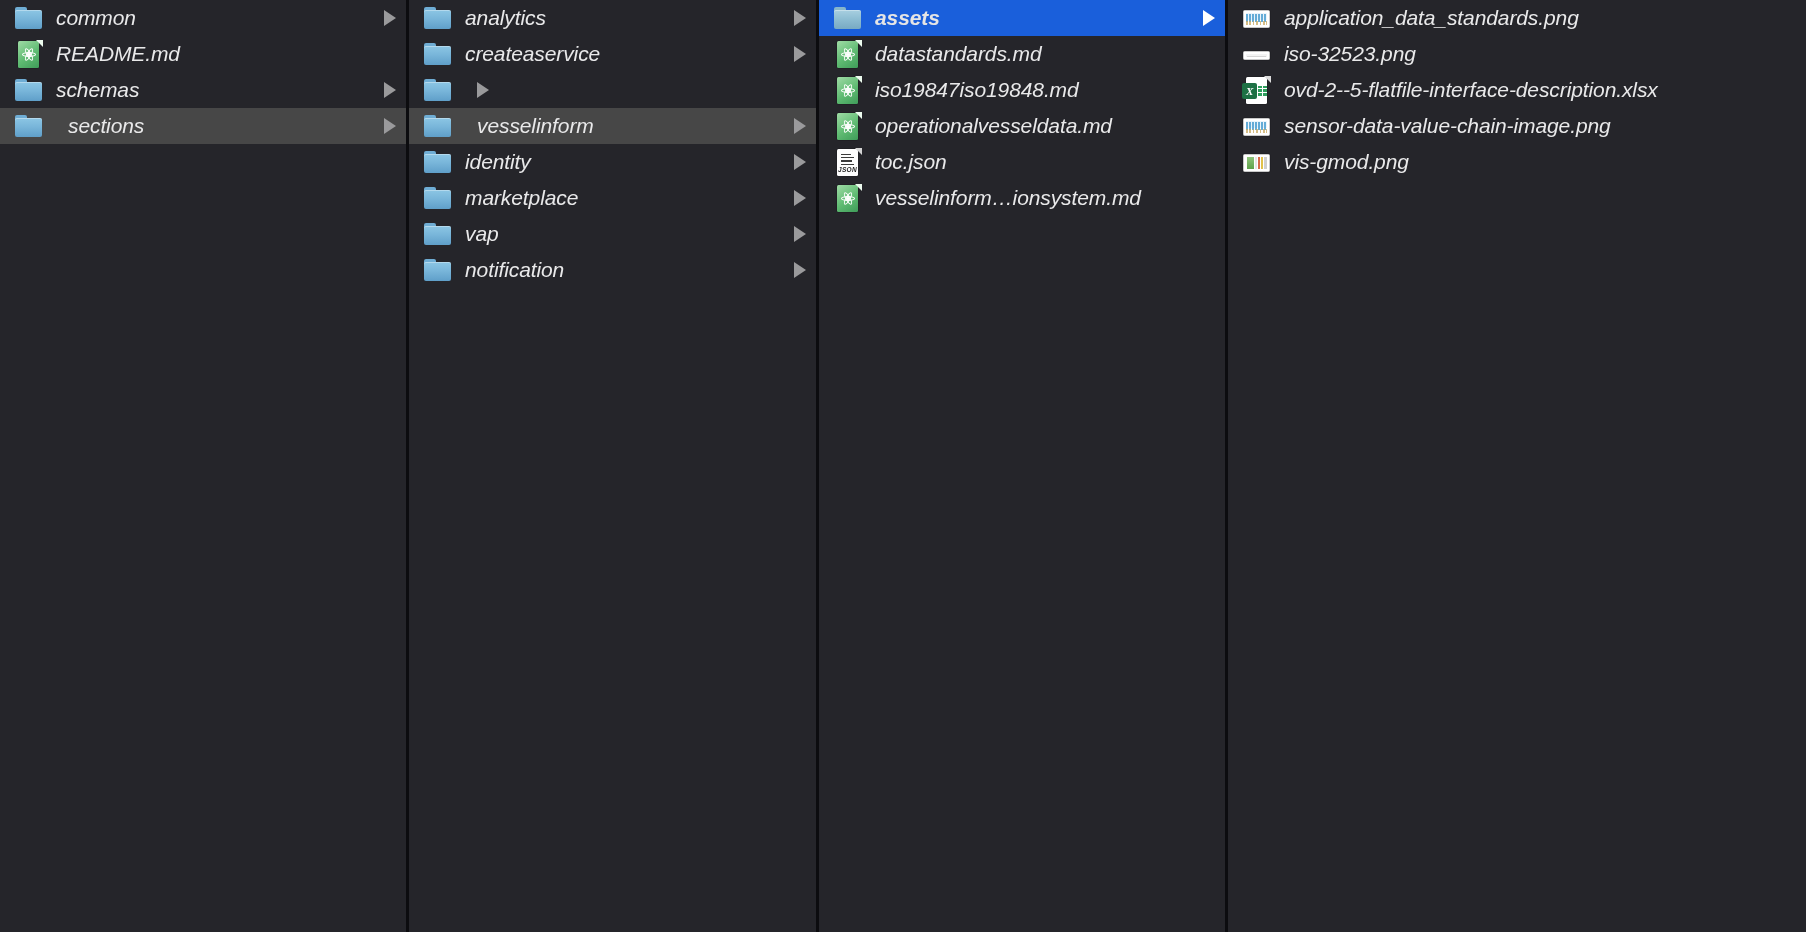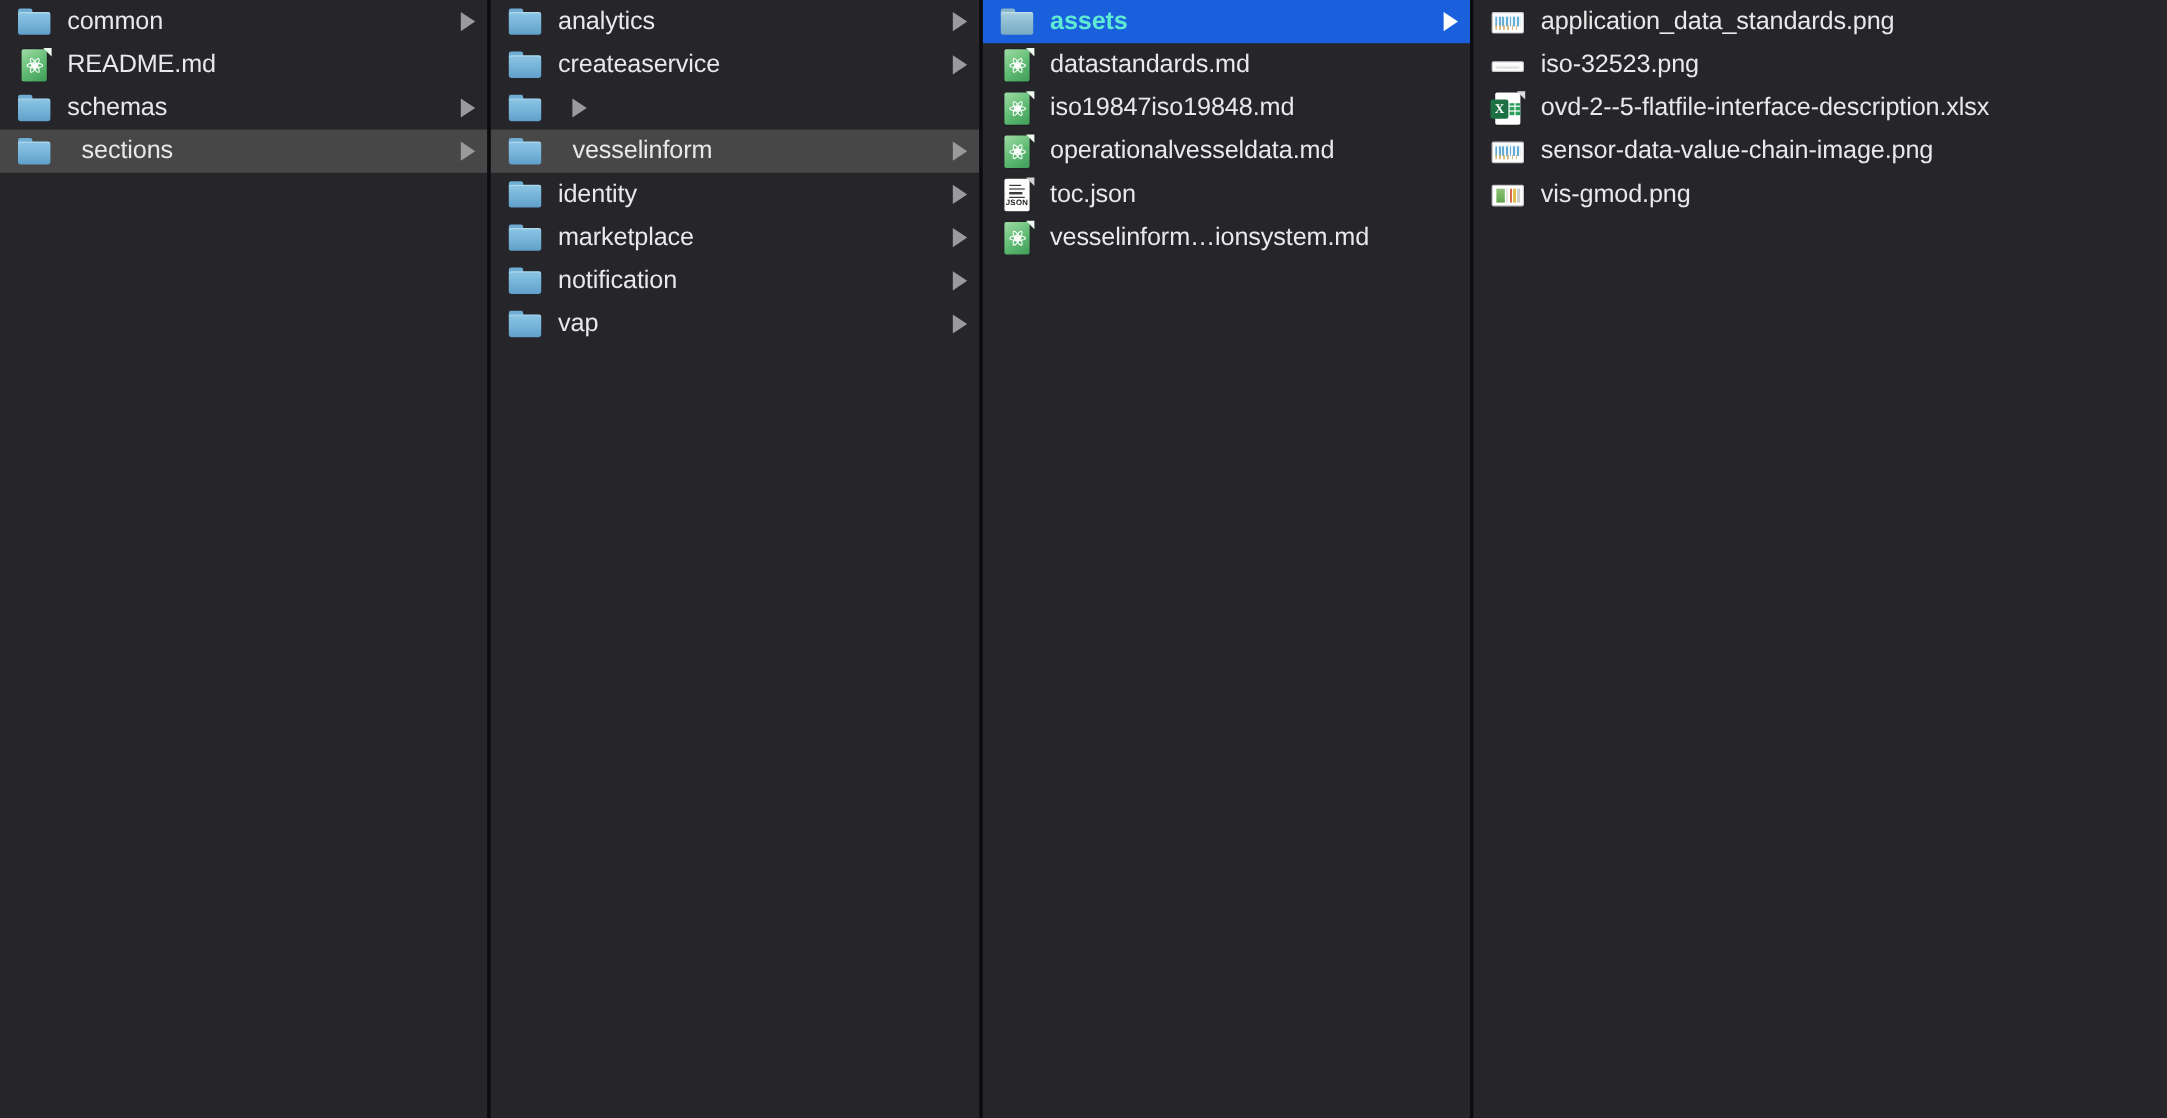--- a/index.html
+++ b/index.html
@@ -11,41 +11,42 @@
     -webkit-font-smoothing:antialiased;
   }
   #browser{
     position:relative; width:1806px; height:932px;
     display:flex; background:#25252a;
   }
   .column{
     position:relative; height:932px; flex:0 0 auto;
     background:#25252a; overflow:hidden;
     border-right:3px solid #0c0c0f;
+    font-style:italic;
   }
   .column.col1{ width:409px; }
   .column.col2{ width:410px; }
   .column.col3{ width:409px; }
   .column.col4{ width:658px; border-right:none; }
 
   .rows{ display:flex; flex-direction:column; }
 
   .row{
     position:relative;
     height:36px;
     display:flex; align-items:center;
     padding-left:14px; padding-right:10px;
     color:#e9e9ea;
     font-size:21px;
     letter-spacing:-0.1px;
     white-space:nowrap;
   }
   .row.sel-inactive{ background:#474747;gap:12px; }
   .row.sel-active{ background:#1a5fdb; color:#ffffff; }
-  .row.sel-active .label{ font-weight:bold; color:#5eead4; }
+  .row.sel-active .label{ font-weight:bold; color:#e5e5e5; }
 
   .icon{
     flex:0 0 auto;
     width:29px; height:29px;
     margin-right:13px;
     position:relative;
     display:inline-block;
   }
   .label{
     flex:1 1 auto;
@@ -329,29 +330,29 @@
             <span class="body"></span>
           </span>
           <span class="label">marketplace</span>
           <span class="chev"></span>
         </div>
         <div class="row">
           <span class="icon ic-folder">
             <span class="tab"></span>
             <span class="body"></span>
           </span>
+          <span class="label">vap</span>
+          <span class="chev"></span>
+        </div>
+        <div class="row">
+          <span class="icon ic-folder">
+            <span class="tab"></span>
+            <span class="body"></span>
+          </span>
           <span class="label">notification</span>
-          <span class="chev"></span>
-        </div>
-        <div class="row">
-          <span class="icon ic-folder">
-            <span class="tab"></span>
-            <span class="body"></span>
-          </span>
-          <span class="label">vap</span>
           <span class="chev"></span>
         </div>
       </div>
     </div>
   <div class="column col3">
       <div class="rows">
         <div class="row sel-active">
           <span class="icon ic-folder">
             <span class="tab"></span>
             <span class="body"></span>

